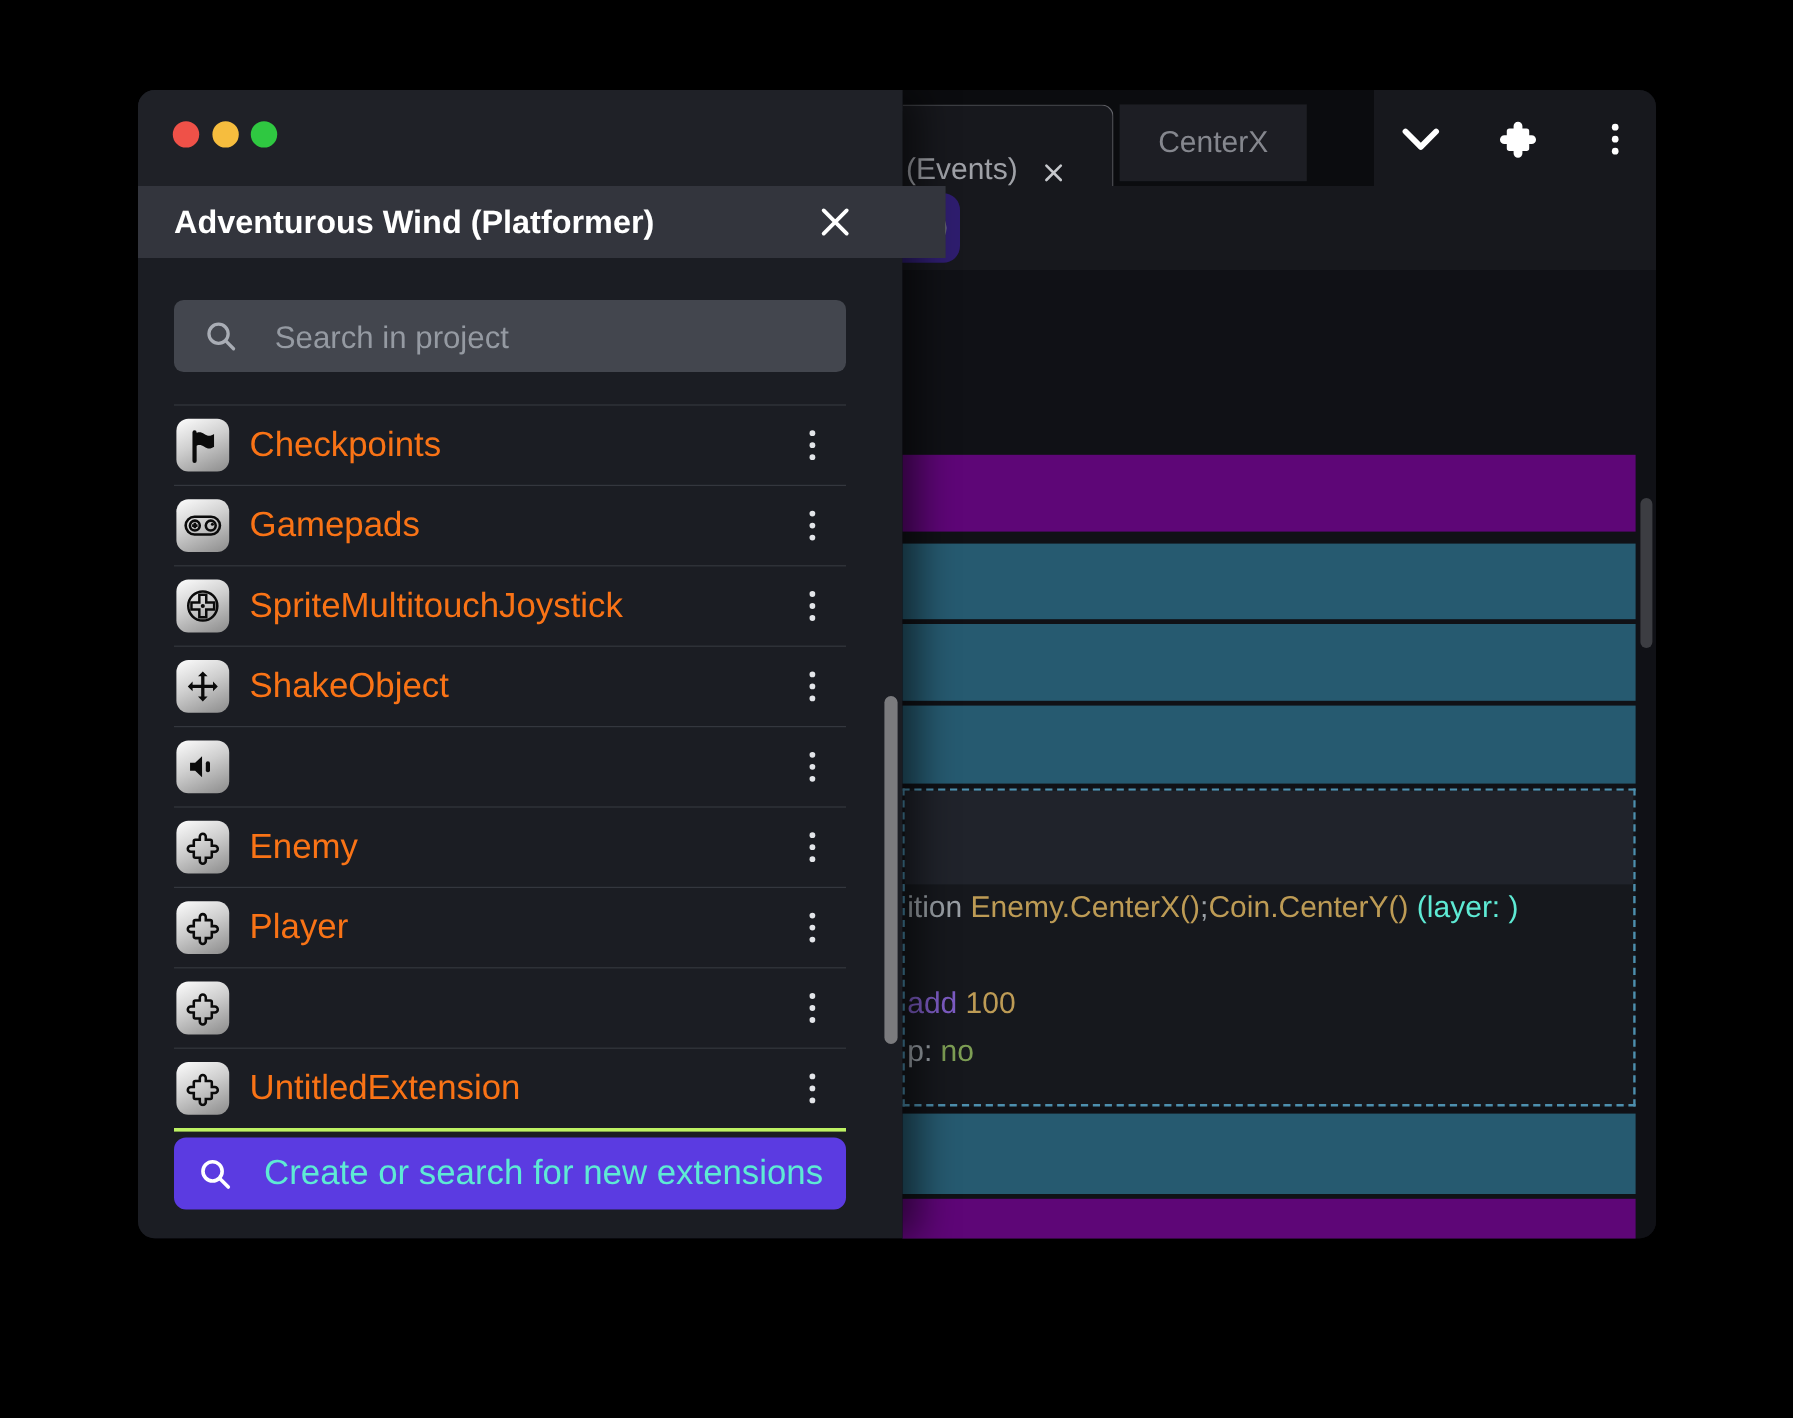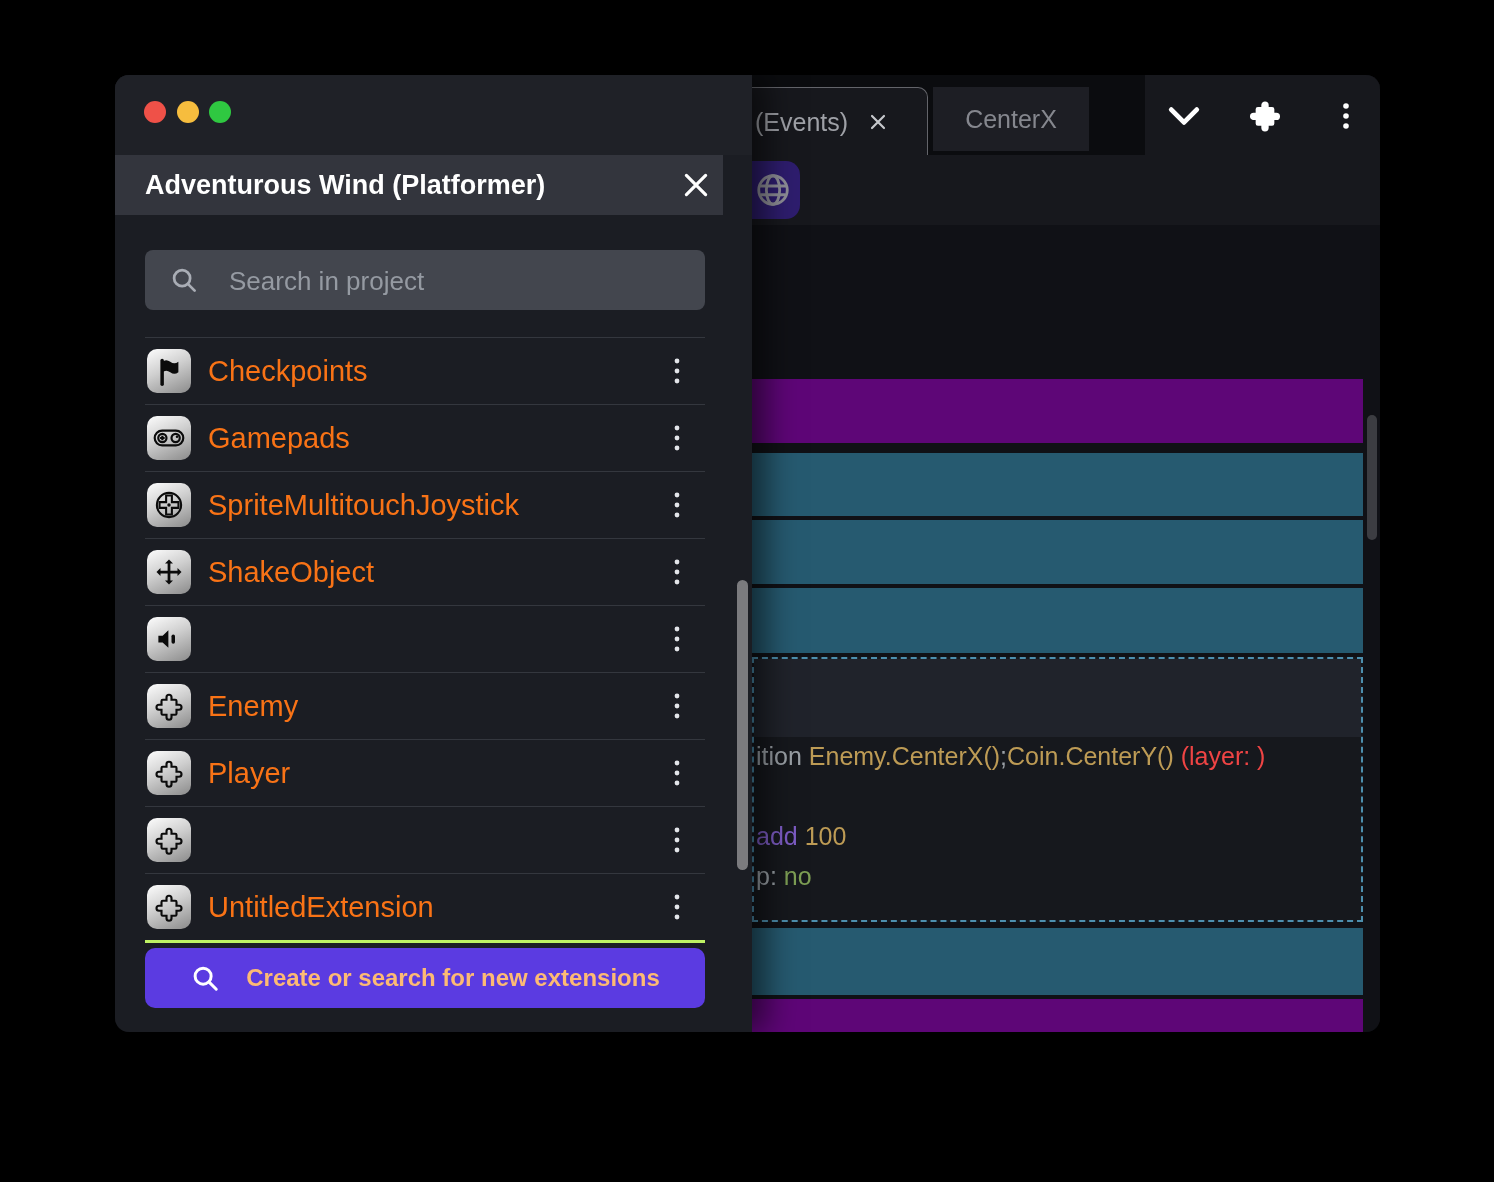--- a/index.html
+++ b/index.html
@@ -6,45 +6,45 @@
   body{width:1494px;height:1182px;position:relative;overflow:hidden;
        font-family:"Liberation Sans", sans-serif;-webkit-font-smoothing:antialiased;}
   .abs{position:absolute;}
   .window{left:115px;top:75px;width:1265px;height:957px;border-radius:14px;
           background:#101116;overflow:hidden;}
   
   .events-region{left:637px;top:0;width:628px;height:957px;z-index:1;}
   .tabstrip{left:0;top:0;width:628px;height:80px;background:#0b0c0f;}
   .tab-active{left:0;top:12px;width:175px;height:68px;background:#17181d;
               border-top:1px solid #63646a;border-right:1px solid #63646a;
-              border-top-right-radius:10px;display:flex;align-items:center;}
+              border-top-right-radius:10px;display:flex;align-items:flex-end;}
   .tab-active .tlabel{color:#9fa1a7;font-size:25px;margin-left:3px;white-space:nowrap;overflow:hidden;}
   .tab-close{margin-left:18px;width:24px;height:24px;flex:none;}
   .tab-debugger{left:181px;top:12px;width:156px;height:64px;background:#1d1e24;
                 color:#85878e;font-size:25px;display:flex;align-items:center;justify-content:center;}
   .controls{left:393px;top:0;width:235px;height:80px;background:#17181d;}
   .toolbar{left:0;top:80px;width:628px;height:70px;background:#17181d;}
   .globe-btn{left:-52px;top:6px;width:100px;height:58px;border-radius:14px;background:#2e1d6e;}
   .tbtn{width:44px;height:44px;top:93px;display:flex;align-items:center;justify-content:center;}
   .tsep{top:86px;width:2px;height:58px;background:#34353b;}
   .sheet{left:0;top:150px;width:628px;height:807px;background:#101116;}
   .erow{left:0;width:611px;}
   .row-purple{background:#5e0677;}
   .row-teal{background:#265a70;}
   .selected-event{left:0;top:432px;width:607px;height:261px;border:2px dashed #4d8fae;background:#16181d;}
   .cond-zone{left:0;top:0;width:607px;height:78px;background:#20232b;}
   .codeline{left:2px;font-size:25px;line-height:32px;white-space:nowrap;}
-  .cg{color:#9aa0a6;} .cy{color:#bd9b55;} .cl{color:#ef4444;} .cp{color:#7d5cc4;} .cn{color:#7d9e54;margin-top:28px;}
+  .cg{color:#9aa0a6;} .cy{color:#bd9b55;} .cl{color:#5eead4;} .cp{color:#7d5cc4;} .cn{color:#7d9e54;margin-top:28px;}
   .ev-scrollbar{left:615px;top:190px;width:10px;height:125px;border-radius:5px;background:#3c3d42;}
   
   .panel{left:0;top:0;width:637px;height:957px;background:#1b1d23;z-index:2;
          box-shadow:14px 0 30px rgba(0,0,0,0.55);}
   .titlebar{left:0;top:0;width:637px;height:80px;background:#1f2127;}
   .light{width:22px;height:22px;border-radius:50%;top:26px;}
-  .pheader{left:0;top:80px;width:608px;height:60px;background:#33353d;}
+  .pheader{left:0;top:80px;width:673px;height:60px;background:#33353d;}
   .ptitle{left:30px;top:0;height:60px;line-height:60px;color:#ffffff;
           font-size:27px;font-weight:bold;}
   .pclose{left:565px;top:14px;width:32px;height:32px;}
   .searchbox{left:30px;top:175px;width:560px;height:60px;background:#43464e;border-radius:8px;}
   .searchbox input{position:absolute;left:82px;top:0;width:460px;height:60px;background:transparent;
           border:none;outline:none;color:#d7dade;font-size:26px;}
   .searchbox input::placeholder{color:#959aa2;}
   .search-glyph{left:24px;top:15px;}
   .ext-list{left:30px;top:262px;width:560px;}
   .ext-row{position:relative;width:560px;height:66px;border-top:1px solid #34373e;}
@@ -52,21 +52,21 @@
   .ext-icon{position:absolute;left:2px;top:11px;width:44px;height:44px;border-radius:10px;
             background:linear-gradient(155deg,#fdfdfd 0%,#cfcfcf 45%,#8b8b8b 100%);
             display:flex;align-items:center;justify-content:center;}
   .ext-label{position:absolute;left:63px;top:0;height:66px;line-height:66px;
              color:#f97316;font-size:29px;white-space:nowrap;}
   .kebab{position:absolute;right:20px;top:19px;width:16px;height:28px;
          display:flex;align-items:center;justify-content:center;}
   .panel-scrollbar{left:622px;top:505px;width:11px;height:290px;border-radius:5.5px;background:#7b7b7e;}
   .create-btn{left:30px;top:873px;width:560px;height:60px;border-radius:10px;background:#5b3be1;
               display:flex;align-items:center;justify-content:center;gap:26px;border:none;cursor:pointer;}
-  .create-btn span{color:#fdba74;font-size:24px;font-weight:bold;}
+  .create-btn span{color:#5eead4;font-size:29px;font-weight:normal;}
 </style>
 </head>
 <body>
 
 <div class="abs window">
 
   <div class="abs events-region">
 
     <div class="abs tabstrip">
       <div class="abs tab-active">

